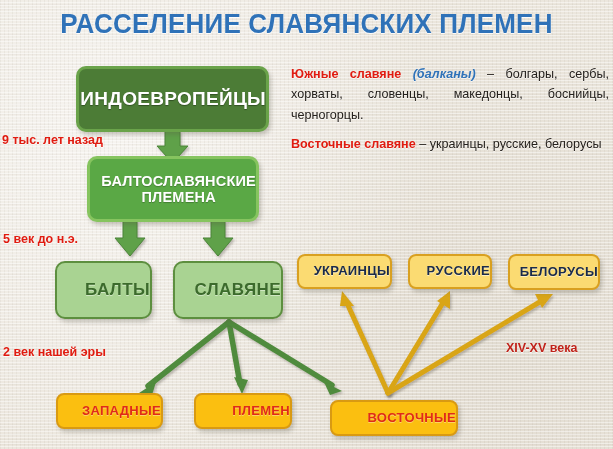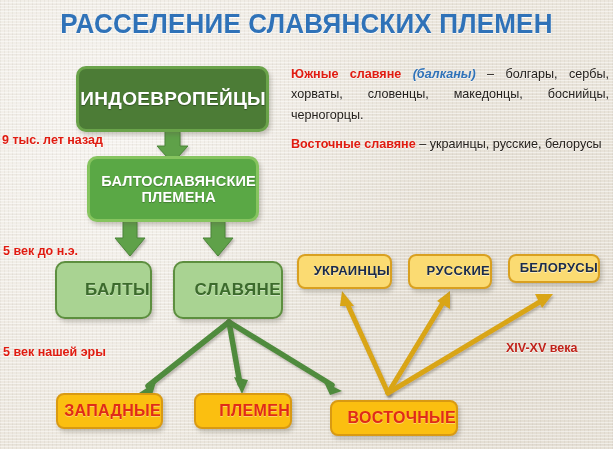--- a/index.html
+++ b/index.html
@@ -96,21 +96,21 @@
     font-weight: bold;
     letter-spacing: 0.3px;
     border-radius: 8px;
     text-shadow: 0 1px 0 rgba(255,255,255,0.55);
   }
 
   .node-amber {
     background: #fbbf10;
     border: 2px solid #d99a12;
     color: #e02b18;
-    font-size: 16px;
+    font-size: 13px;
     font-weight: bold;
     letter-spacing: 0.3px;
     border-radius: 8px;
     text-shadow: 0 1px 0 rgba(255,255,255,0.35);
     padding-left: 44px;
   }
 
   
   .era {
     position: absolute;
@@ -233,41 +233,41 @@
   </div>
 
   <div class="node node-yellow" style="left:297px; top:254px; width:95px; height:35px;">
     <span>УКРАИНЦЫ</span>
   </div>
 
   <div class="node node-yellow" style="left:408px; top:254px; width:84px; height:35px;">
     <span>РУССКИЕ</span>
   </div>
 
-  <div class="node node-yellow" style="left:508px; top:254px; width:92px; height:29px;">
+  <div class="node node-yellow" style="left:508px; top:254px; width:92px; height:36px;">
     <span>БЕЛОРУСЫ</span>
   </div>
 
   <div class="node node-amber" style="left:56px; top:393px; width:107px; height:36px;">
     <span>ЗАПАДНЫЕ</span>
   </div>
 
   <div class="node node-amber" style="left:194px; top:393px; width:98px; height:36px;">
     <span>ПЛЕМЕН</span>
   </div>
 
   <div class="node node-amber" style="left:330px; top:400px; width:128px; height:36px;">
     <span>ВОСТОЧНЫЕ</span>
   </div>
 
   <div class="era centered" style="left:2px; top:131px; width:72px;">9 тыс. лет назад</div>
 
-  <div class="era" style="left:3px; top:230px;margin-top:12px;">5 век до н.э.</div>
-
-  <div class="era" style="left:3px; top:343px;">5 век нашей эры</div>
+  <div class="era" style="left:3px; top:230px;">5 век до н.э.</div>
+
+  <div class="era" style="left:3px; top:343px;">2 век нашей эры</div>
 
   <div class="era" style="left:506px; top:339px; color:#c0231a;">XIV-XV века</div>
 
   <div id="desc">
     <p><span class="lead">Южные славяне</span><span> </span><span class="paren-blue">(балканы)</span><span> – болгары, сербы, хорваты, словенцы, македонцы, боснийцы, черногорцы.</span></p>
 
 
     <p><span class="lead">Восточные славяне</span><span> – украинцы, русские, белорусы</span></p>
   </div>
 

